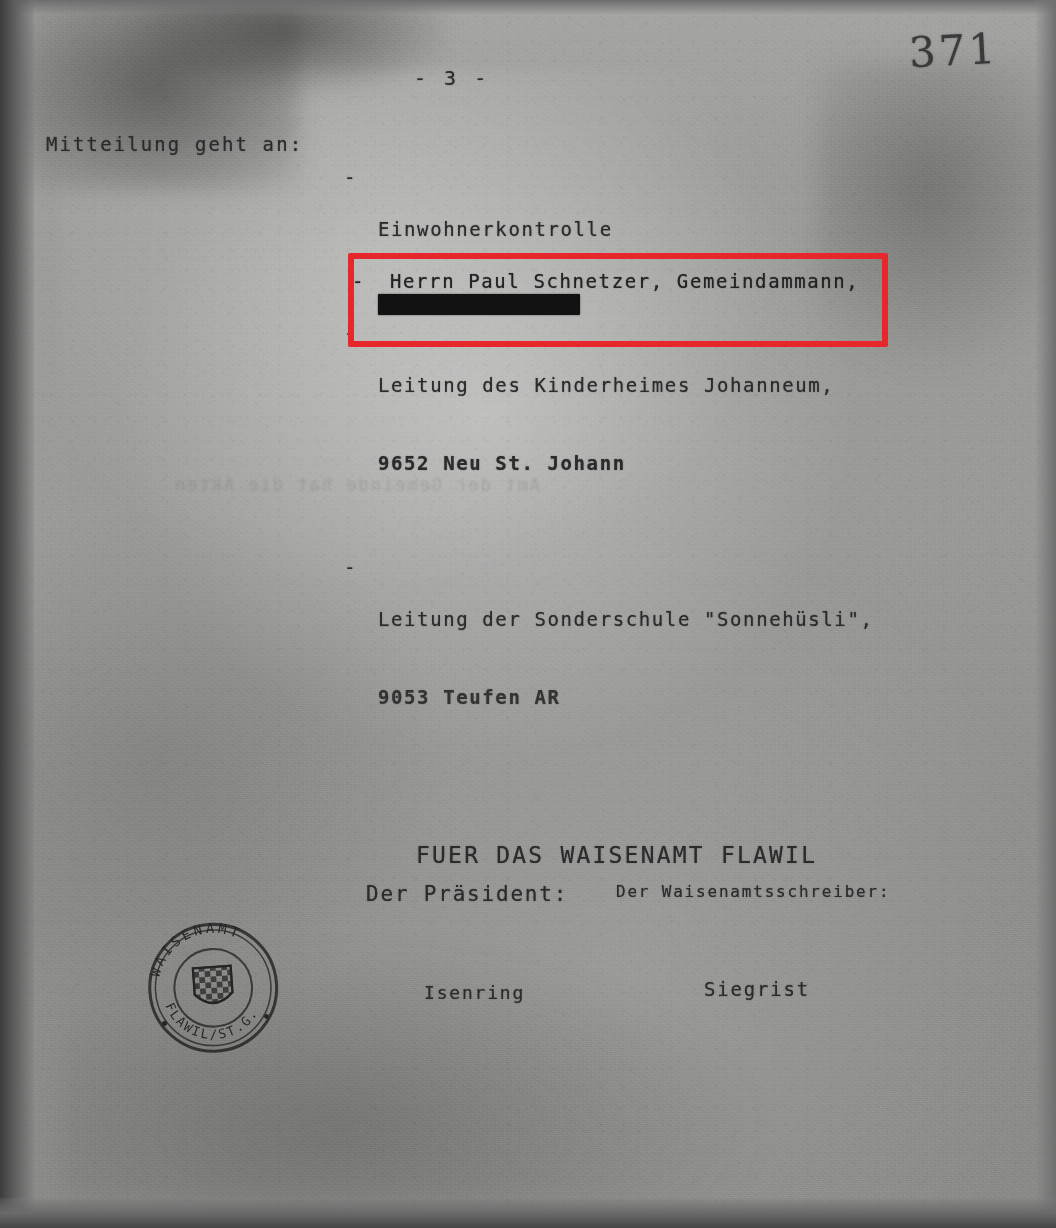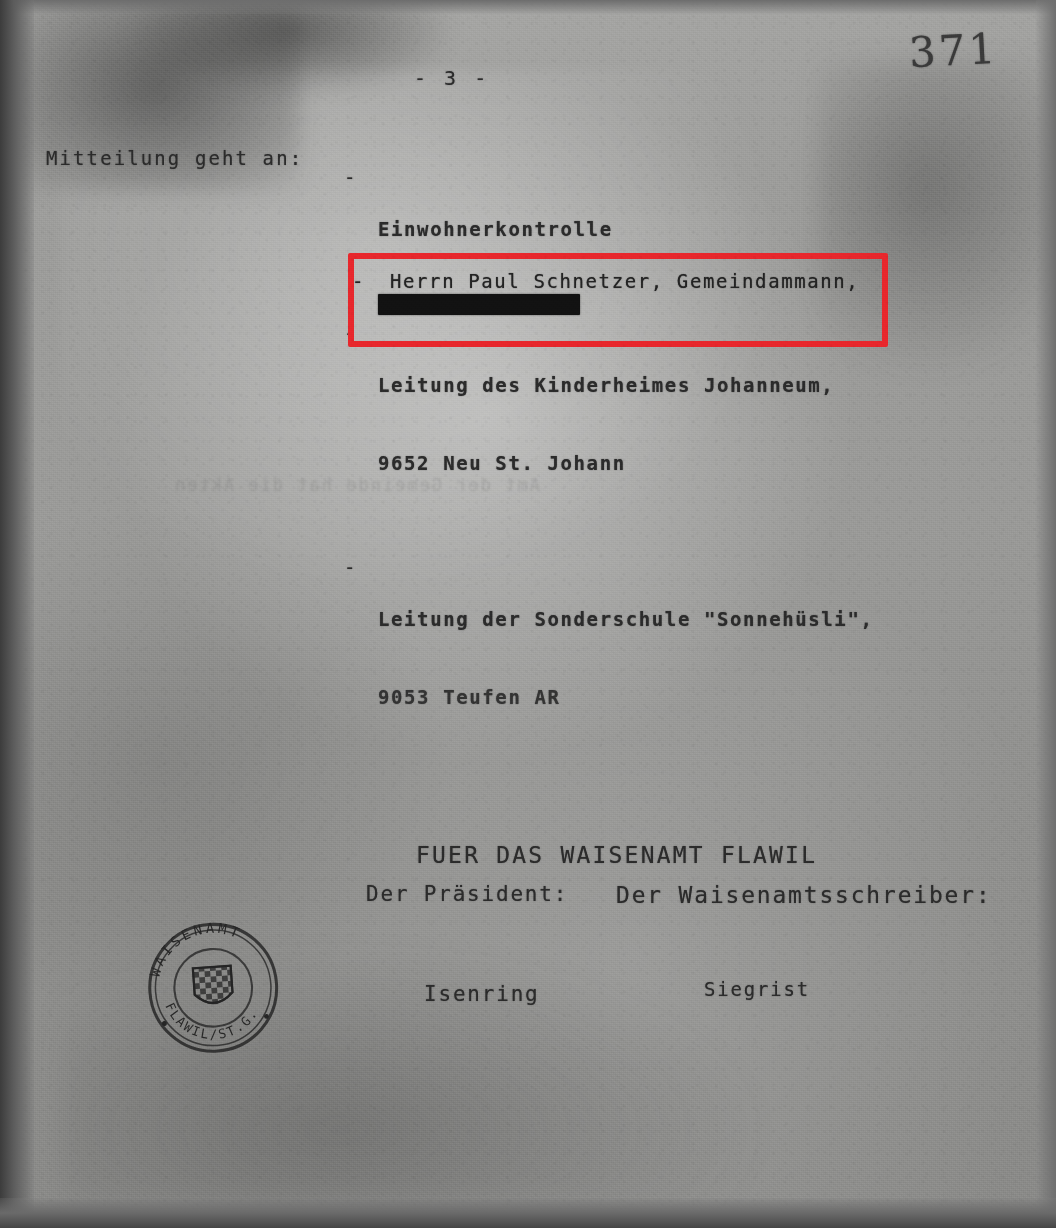--- a/index.html
+++ b/index.html
@@ -144,21 +144,21 @@
     transform: rotate(-3deg);
     text-shadow: 0 0 2px rgba(0,0,0,0.35);
   }
   #folio-marker {
     left: 414px; top: 66px;
     font-size: 20px;
     letter-spacing: 3px;
   }
 
   #distribution-label {
-    left: 46px; top: 147px;
+    left: 46px; top: 133px;
     font-size: 19px;
     letter-spacing: 2.1px;
   }
 
   .dist-list {
     position: absolute;
     left: 344px; top: 138px;
     width: 620px;
   }
   .dist-item {
@@ -169,21 +169,21 @@
     white-space: pre;
     letter-spacing: 1.6px;
     text-shadow: 0 0 1.2px rgba(0,0,0,0.5);
   }
   .dash {
     position: absolute;
     left: 0;
     width: 16px;
     color: #2b2b2b;
   }
-  .dist-text { display: block; padding-left: 34px; font-weight: bold; }
+  .dist-text { display: block; padding-left: 34px; }
   .dist-cont { display: block; padding-left: 34px; font-weight: bold; }
 
   .fade-bottom {
     
     opacity: 0.92;
   }
 
   
   #redaction-highlight-box {
     position: absolute;
@@ -220,26 +220,26 @@
     font-size: 23px;
     letter-spacing: 2.2px;
   }
   #president-label {
     left: 366px; top: 882px;
     font-size: 21px;
     letter-spacing: 1.8px;
   }
   #clerk-label {
     left: 616px; top: 882px;
-    font-size: 23px;
+    font-size: 16px;
     letter-spacing: 1.8px;
   }
   #president-name {
     left: 424px; top: 982px;
-    font-size: 21px;
+    font-size: 18px;
     letter-spacing: 1.8px;
   }
   #clerk-name {
     left: 704px; top: 978px;
     font-size: 19px;
     letter-spacing: 1.8px;
   }
 
   
   #official-stamp {

